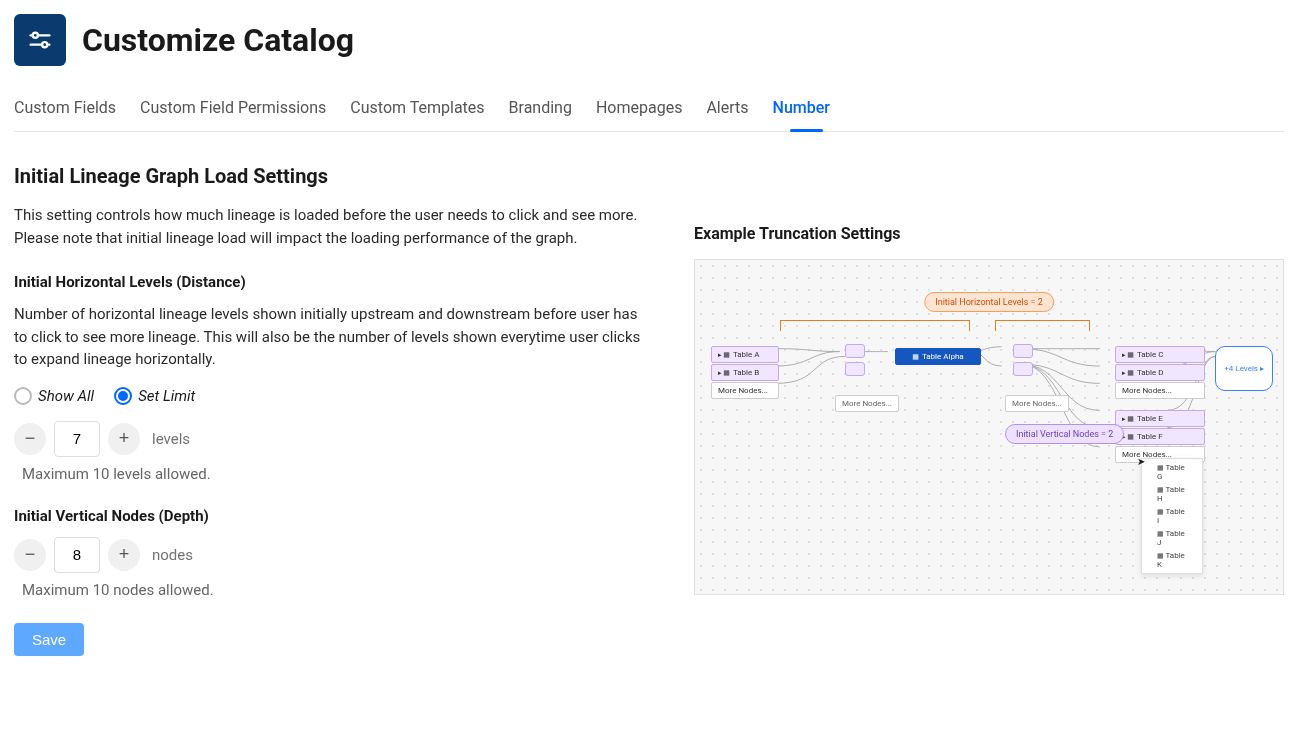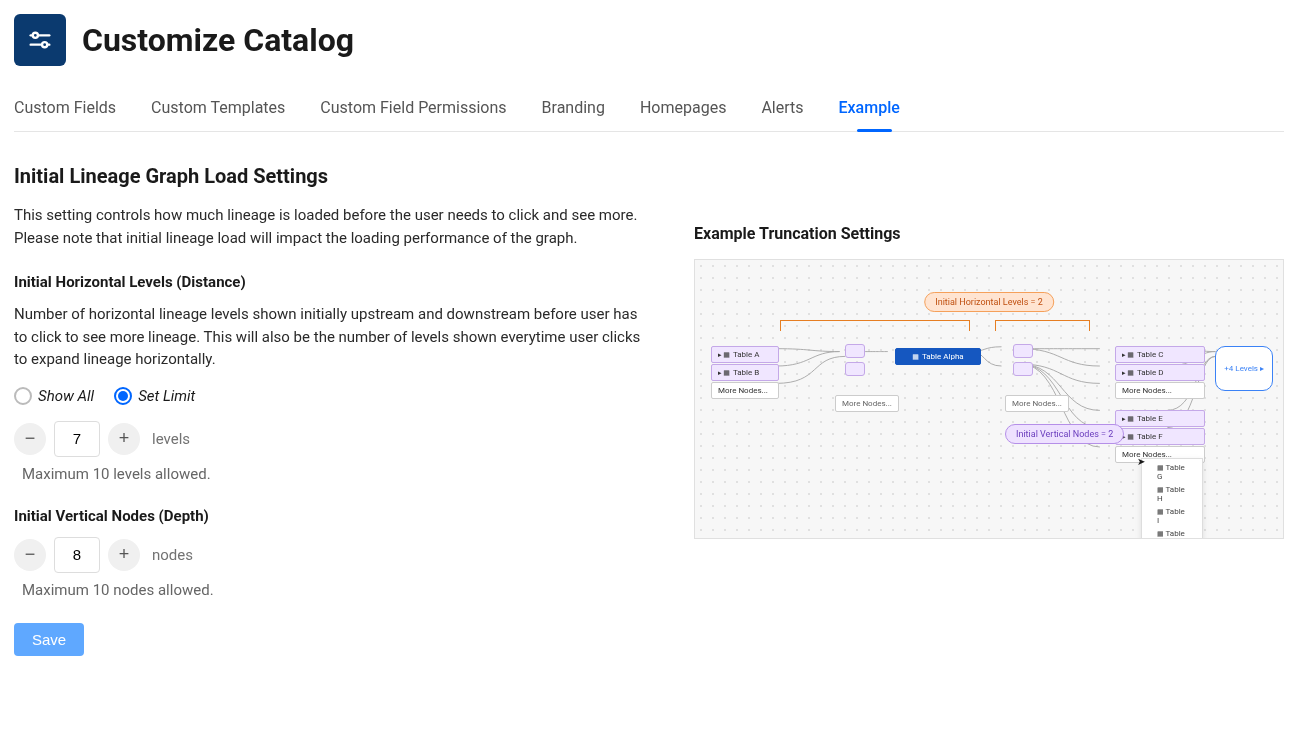--- a/index.html
+++ b/index.html
@@ -11,21 +11,21 @@
     }
     .header { display: flex; align-items: center; gap: 16px; margin-bottom: 24px; }
     .header-icon {
       width: 52px; height: 52px;
       background: #0b3a6f;
       border-radius: 6px;
       display: flex; align-items: center; justify-content: center;
     }
     .page-title { font-size: 32px; font-weight: 700; color: #1a1a1a; }
     .tabs {
-      display: flex; gap: 35px;
+      display: flex; gap: 24px;
       border-bottom: 1px solid #e5e5e5;
       padding-bottom: 0;
       margin-bottom: 32px;
     }
     .tab {
       font-size: 16px; color: #555; padding: 8px 0 14px 0; cursor: pointer;
       position: relative;
     }
     .tab.active { color: #0066ff; font-weight: 500; }
     .tab.active::after {
@@ -63,21 +63,21 @@
     }
     .stepper-label { font-size: 15px; color: #737373; margin-left: 4px; }
     .hint { font-size: 15px; color: #666; margin-bottom: 24px; margin-left: 8px; }
     .save-btn {
       background: #5fa8ff; color: #fff; border: none;
       padding: 8px 18px; border-radius: 4px;
       font-size: 15px; font-weight: 500; cursor: pointer;
     }
     .right-title { font-size: 16px; font-weight: 700; margin-bottom: 16px; }
     .diagram {
-      width: 100%; height: 280px; border: 1px solid #e0e0e0;
+      width: 100%; height: 336px; border: 1px solid #e0e0e0;
       background: #f7f7f7;
       background-image: radial-gradient(#e0e0e0 1px, transparent 1px);
       background-size: 12px 12px;
       position: relative;
       overflow: hidden;
     }
     .diag-badge {
       position: absolute; font-size: 9px; padding: 4px 10px; border-radius: 10px;
       background: #ffe4d1; border: 1px solid #f5a05a; color: #c05010;
     }
@@ -134,26 +134,26 @@
       <circle cx="16" cy="16" r="2.2" stroke="#fff" stroke-width="2"></circle>
       <line x1="4" y1="16" x2="13.5" y2="16" stroke="#fff" stroke-width="2" stroke-linecap="round"></line>
       <line x1="18.5" y1="16" x2="20" y2="16" stroke="#fff" stroke-width="2" stroke-linecap="round"></line>
     </svg>
   </div>
   <h1 class="page-title">Customize Catalog</h1>
 </div>
 
 <div class="tabs">
   <div class="tab">Custom Fields</div>
+  <div class="tab">Custom Field Permissions</div>
   <div class="tab">Custom Templates</div>
-  <div class="tab">Custom Field Permissions</div>
   <div class="tab">Branding</div>
   <div class="tab">Homepages</div>
   <div class="tab">Alerts</div>
-  <div class="tab active">Example</div>
+  <div class="tab active">Number</div>
 </div>
 
 <div class="content">
   <div class="left-panel">
     <h2 class="section-title">Initial Lineage Graph Load Settings</h2>
     <p class="section-desc">This setting controls how much lineage is loaded before the user needs to click and see more. Please note that initial lineage load will impact the loading performance of the graph.</p>
 
     <h3 class="subsection-title">Initial Horizontal Levels (Distance)</h3>
     <p class="subsection-desc">Number of horizontal lineage levels shown initially upstream and downstream before user has to click to see more lineage. This will also be the number of levels shown everytime user clicks to expand lineage horizontally.</p>
 

